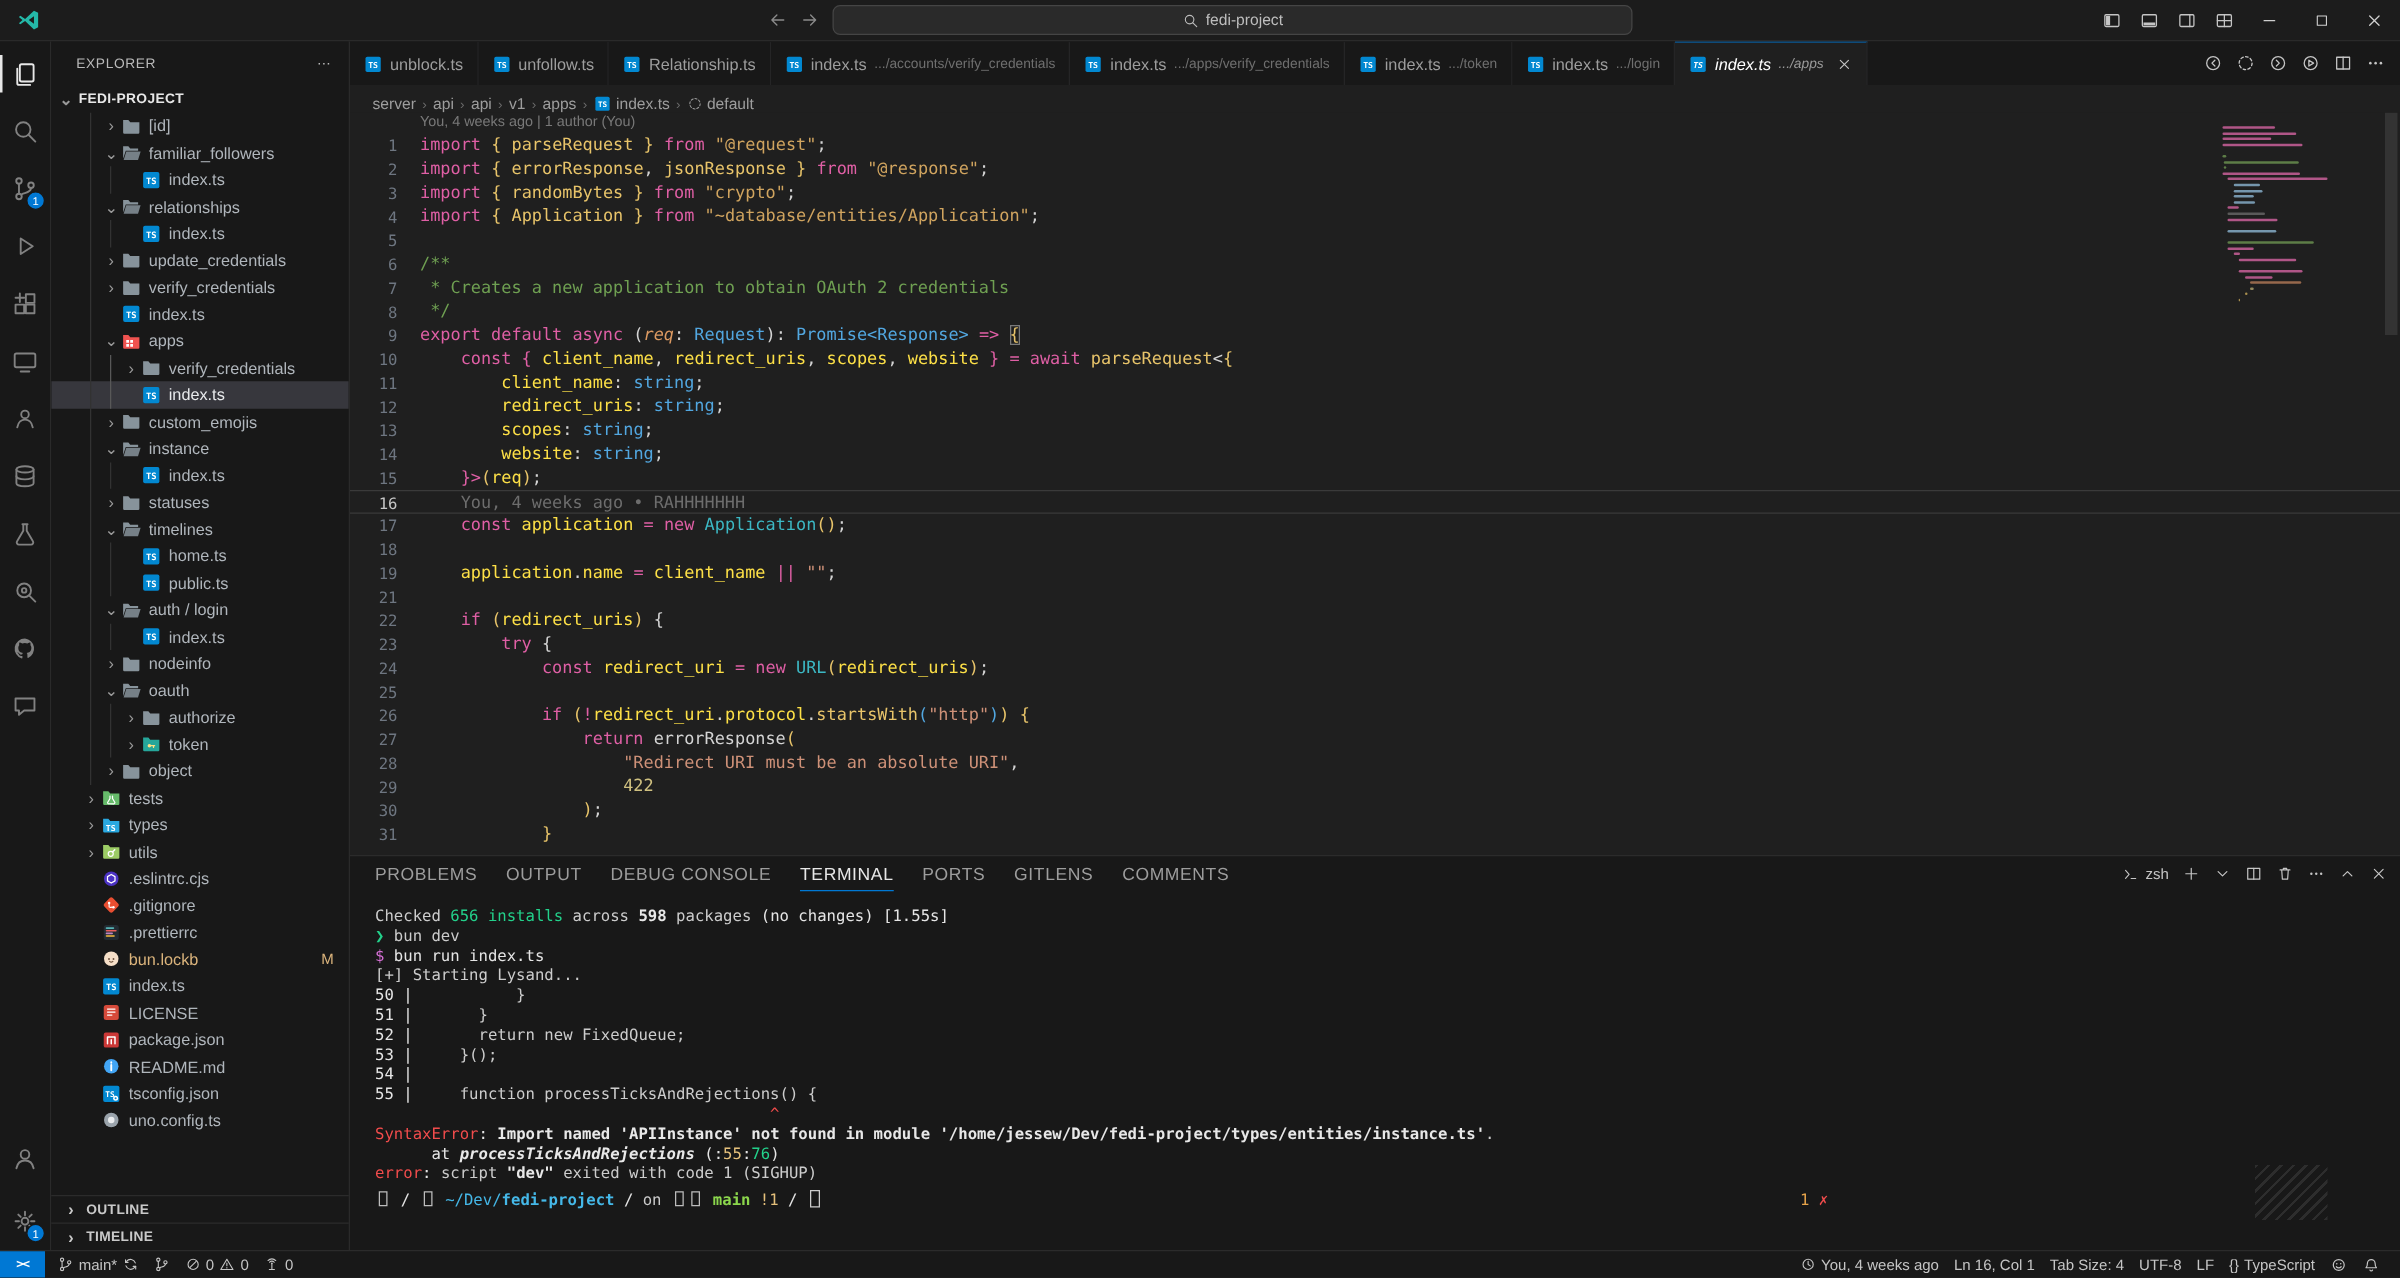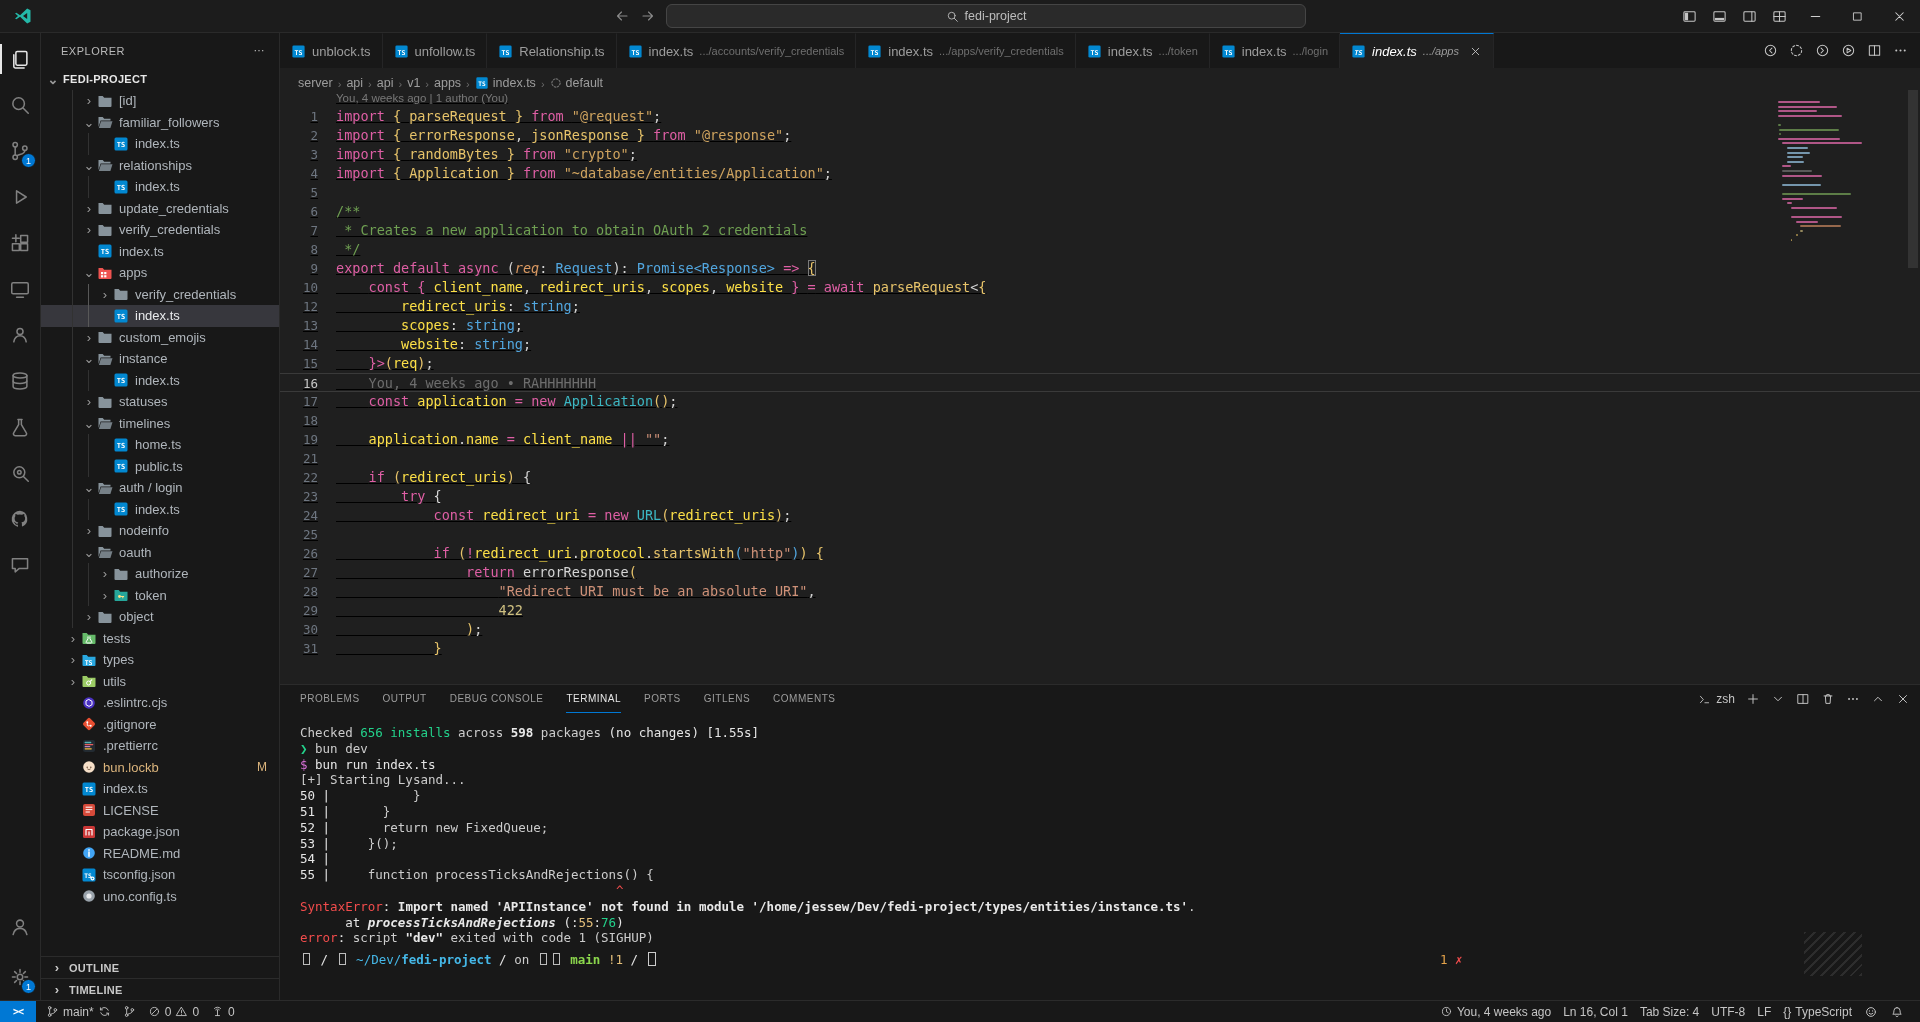--- a/index.html
+++ b/index.html
@@ -65,41 +65,41 @@
   .tab.active { background:#1f1f1f; color:#fff; border-top:1px solid #0078d4; font-style:italic; }
   .tab.active .t-desc { color:#9b9b9b; }
   .tab-close { margin-left:4px; color:#c5c5c5; display:flex; }
   .tab-actions { margin-left:auto; display:flex; align-items:center; gap:11px; padding:0 12px; color:#c5c5c5; }
 
   .breadcrumbs { height:22px; background:#1f1f1f; display:flex; align-items:flex-end; gap:4px;
     padding-left:18px; font-size:12.5px; color:#9d9d9d; }
   .bc-sep { color:#6a6a6a; font-size:11px; padding:0 1px; }
   .bc-item { display:flex; align-items:center; gap:4px; }
 
-  .editor { flex:1; position:relative; background:#1f1f1f; overflow:hidden;text-decoration:underline; }
+  .editor { flex:1; position:relative; background:#1f1f1f; overflow:hidden; }
   .codelens { height:17px; line-height:17px; padding-left:56px; color:#787878; font-size:11.5px; }
   .cl { height:19px; line-height:19px; display:flex; white-space:pre;
     font-family:"DejaVu Sans Mono",monospace; font-size:13.5px; }
   .cl .ln { flex:0 0 38px; text-align:right; color:#6e7681; font-size:12.5px; }
   .cl .ct { padding-left:18px; }
   .cl.current { border-top:1px solid #3a3a3a; border-bottom:1px solid #3a3a3a; }
   .cl.current .ln { color:#c6c6c6; }
   .ck{color:#df5fa5}.cy{color:#e8c46a}.cb{color:#52a7e0}.cc{color:#3cb8c4}
   .cv{color:#fde047}.cw{color:#d4d4d4}.cs{color:#ce9178}.cm{color:#d0a45f}
   .cg{color:#6fa052}.cn{color:#cfc080}.co{color:#dc9a62;font-style:italic}.cd{color:#6d6d6d}
   .cbm{color:#e8c46a; outline:1px solid #7a7a7a; outline-offset:-1px;}
   .minimap { position:absolute; top:5px; right:16px; width:126px; }
   .mm-bar { position:absolute; height:2px; border-radius:1px; }
   .v-scroll { position:absolute; top:0; right:2px; width:10px; height:178px; background:rgba(121,121,121,.22); }
 
   
   .panel { height:316px; background:#181818; border-top:1px solid #2b2b2b;
     display:flex; flex-direction:column; position:relative; }
   .panel-header { height:28px; display:flex; align-items:center; padding:0 10px 0 20px; }
-  .p-tab { font-size:10px; letter-spacing:.5px; color:#9d9d9d; margin-right:23px; height:100%;
+  .p-tab { font-size:14px; letter-spacing:.5px; color:#9d9d9d; margin-right:23px; height:100%;
     display:flex; align-items:center; border-bottom:1px solid transparent; }
   .p-tab.active { color:#e7e7e7; border-bottom:1px solid #0078d4; }
   .panel-actions { margin-left:auto; display:flex; align-items:center; gap:11px; color:#c5c5c5; font-size:12px; }
   .pa-shell { display:flex; align-items:center; gap:5px; }
   .term { flex:1; padding:12px 0 0 20px; white-space:pre; position:relative;
     font-family:"DejaVu Sans Mono",monospace; font-size:12.5px; line-height:15.8px; color:#cccccc; }
   .td{color:#e5e5e5}.tg{color:#23d18b}.tgb{color:#8bd64c;font-weight:bold}
   .tm{color:#d670d6}.tr{color:#f14c4c}.ty{color:#e5c07b}
   .tb{color:#e8e8e8;font-weight:bold}.tbi{color:#e8e8e8;font-weight:bold;font-style:italic}
   .tc{color:#45b8e8}.tcb{color:#45b8e8;font-weight:bold}.tor{color:#e5a34a}
@@ -840,20 +840,21 @@
           <div class="cl"><span class="ln">1</span><span class="ct"><span class="ck">import</span><span class="cw"> </span><span class="cy">{</span><span class="cw"> </span><span class="cy">parseRequest</span><span class="cw"> </span><span class="cy">}</span><span class="cw"> </span><span class="ck">from</span><span class="cw"> </span><span class="cm">"@request"</span><span class="cw">;</span></span></div>
           <div class="cl"><span class="ln">2</span><span class="ct"><span class="ck">import</span><span class="cw"> </span><span class="cy">{</span><span class="cw"> </span><span class="cy">errorResponse</span><span class="cw">, </span><span class="cy">jsonResponse</span><span class="cw"> </span><span class="cy">}</span><span class="cw"> </span><span class="ck">from</span><span class="cw"> </span><span class="cm">"@response"</span><span class="cw">;</span></span></div>
           <div class="cl"><span class="ln">3</span><span class="ct"><span class="ck">import</span><span class="cw"> </span><span class="cy">{</span><span class="cw"> </span><span class="cy">randomBytes</span><span class="cw"> </span><span class="cy">}</span><span class="cw"> </span><span class="ck">from</span><span class="cw"> </span><span class="cm">"crypto"</span><span class="cw">;</span></span></div>
           <div class="cl"><span class="ln">4</span><span class="ct"><span class="ck">import</span><span class="cw"> </span><span class="cy">{</span><span class="cw"> </span><span class="cy">Application</span><span class="cw"> </span><span class="cy">}</span><span class="cw"> </span><span class="ck">from</span><span class="cw"> </span><span class="cm">"~database/entities/Application"</span><span class="cw">;</span></span></div>
           <div class="cl"><span class="ln">5</span><span class="ct"></span></div>
           <div class="cl"><span class="ln">6</span><span class="ct"><span class="cg">/**</span></span></div>
           <div class="cl"><span class="ln">7</span><span class="ct"><span class="cg"> * Creates a new application to obtain OAuth 2 credentials</span></span></div>
           <div class="cl"><span class="ln">8</span><span class="ct"><span class="cg"> */</span></span></div>
           <div class="cl"><span class="ln">9</span><span class="ct"><span class="ck">export default async</span><span class="cw"> (</span><span class="co">req</span><span class="cw">: </span><span class="cb">Request</span><span class="cw">): </span><span class="cb">Promise</span><span class="cb">&lt;</span><span class="cb">Response</span><span class="cb">&gt;</span><span class="cw"> </span><span class="ck">=&gt;</span><span class="cw"> </span><span class="cbm">{</span></span></div>
           <div class="cl"><span class="ln">10</span><span class="ct"><span class="cw">    </span><span class="ck">const</span><span class="cw"> </span><span class="ck">{</span><span class="cw"> </span><span class="cv">client_name</span><span class="cw">, </span><span class="cv">redirect_uris</span><span class="cw">, </span><span class="cv">scopes</span><span class="cw">, </span><span class="cv">website</span><span class="cw"> </span><span class="ck">}</span><span class="cw"> </span><span class="ck">=</span><span class="cw"> </span><span class="ck">await</span><span class="cw"> </span><span class="cy">parseRequest</span><span class="cw">&lt;</span><span class="cy">{</span></span></div>
+          <div class="cl"><span class="ln">11</span><span class="ct"><span class="cw">        </span><span class="cv">client_name</span><span class="cw">: </span><span class="cb">string</span><span class="cw">;</span></span></div>
           <div class="cl"><span class="ln">12</span><span class="ct"><span class="cw">        </span><span class="cv">redirect_uris</span><span class="cw">: </span><span class="cb">string</span><span class="cw">;</span></span></div>
           <div class="cl"><span class="ln">13</span><span class="ct"><span class="cw">        </span><span class="cv">scopes</span><span class="cw">: </span><span class="cb">string</span><span class="cw">;</span></span></div>
           <div class="cl"><span class="ln">14</span><span class="ct"><span class="cw">        </span><span class="cv">website</span><span class="cw">: </span><span class="cb">string</span><span class="cw">;</span></span></div>
           <div class="cl"><span class="ln">15</span><span class="ct"><span class="cw">    </span><span class="ck">}&gt;</span><span class="cy">(</span><span class="cv">req</span><span class="cy">)</span><span class="cw">;</span></span></div>
           <div class="cl current"><span class="ln">16</span><span class="ct"><span class="cd">    You, 4 weeks ago • RAHHHHHHH</span></span></div>
           <div class="cl"><span class="ln">17</span><span class="ct"><span class="cw">    </span><span class="ck">const</span><span class="cw"> </span><span class="cv">application</span><span class="cw"> </span><span class="ck">=</span><span class="cw"> </span><span class="ck">new</span><span class="cw"> </span><span class="cc">Application</span><span class="cy">()</span><span class="cw">;</span></span></div>
           <div class="cl"><span class="ln">18</span><span class="ct"></span></div>
           <div class="cl"><span class="ln">19</span><span class="ct"><span class="cw">    </span><span class="cv">application</span><span class="cw">.</span><span class="cv">name</span><span class="cw"> </span><span class="ck">=</span><span class="cw"> </span><span class="cv">client_name</span><span class="cw"> </span><span class="ck">||</span><span class="cw"> </span><span class="cs">""</span><span class="cw">;</span></span></div>
           <div class="cl"><span class="ln">21</span></div>
           <div class="cl"><span class="ln">22</span><span class="ct"><span class="cw">    </span><span class="ck">if</span><span class="cw"> </span><span class="cy">(</span><span class="cv">redirect_uris</span><span class="cy">)</span><span class="cw"> {</span></span></div>

